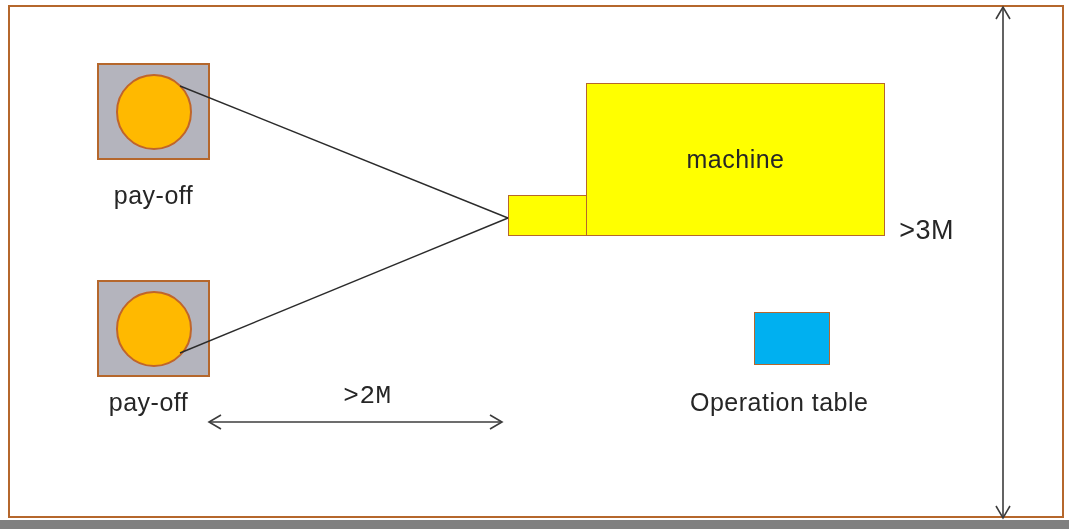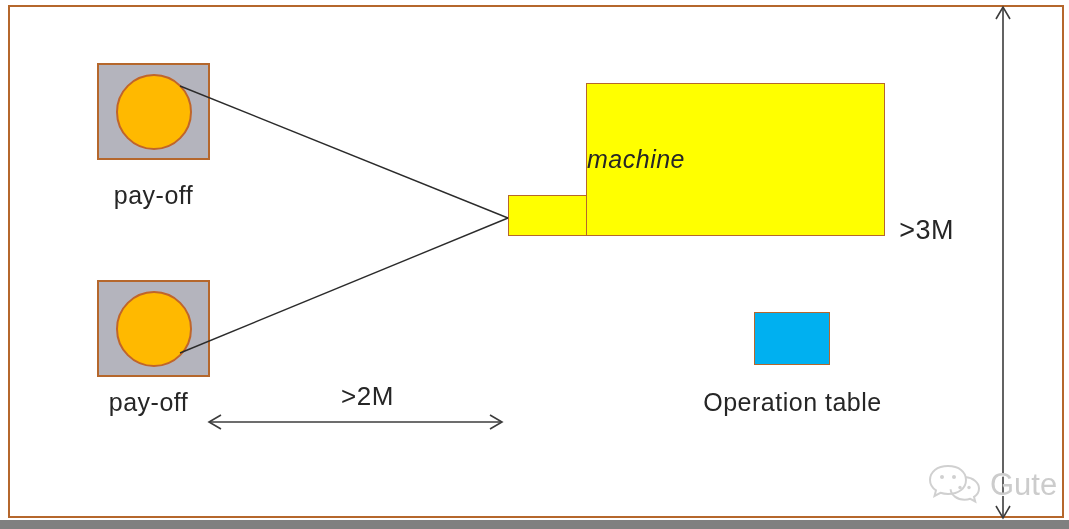--- a/index.html
+++ b/index.html
@@ -49,21 +49,21 @@
   }
   
   .machine-rect {
     position: absolute;
     left: 586px; top: 83px;
     width: 297px; height: 151px;
     background: var(--machine-fill);
     border: 1.5px solid var(--shape-border);
     display: flex;
     align-items: center;
-    font-style: italic;
+    justify-content: center;
   }
   .feed-rect {
     position: absolute;
     left: 508px; top: 195px;
     width: 77px; height: 39px;
     background: var(--machine-fill);
     border: 1.5px solid var(--shape-border);
   }
   
   .optable-rect {
@@ -77,22 +77,22 @@
   .lbl {
     position: absolute;
     color: var(--text-color);
     font-size: 25px;
     letter-spacing: 0.5px;
     white-space: nowrap;
   }
   .lbl.machine-label { position: static; }
   .payoff-label-top    { left: 97px;  top: 181px; width: 113px; text-align: center; }
   .payoff-label-bottom { left: 92px;  top: 388px; width: 113px; text-align: center; }
-  .optable-label       { left: 690px; top: 388px; width: 205px; text-align: center; }
-  .dim-h-label         { left: 260px; top: 381px; width: 215px; text-align: center; font-size: 26px; }
+  .optable-label       { left: 690px; top: 388px; width: 205px; }
+  .dim-h-label         { left: 260px; top: 381px; width: 215px; text-align: center; font-size: 26px; font-family: Liberation Mono, monospace; }
   .dim-v-label         { left: 834px; top: 215px; width: 120px; text-align: right; font-size: 27px; }
   
   svg.overlay {
     position: absolute;
     left: 0; top: 0;
     width: 1069px; height: 529px;
     pointer-events: none;
   }
   .connector { stroke: var(--connector-color); stroke-width: 1.4; fill: none; }
   .dim-line  { stroke: var(--arrow-color); stroke-width: 1.6; fill: none; }
@@ -151,29 +151,14 @@
       <polyline class="dim-line" points="490,415 502,422 490,429"></polyline>
     </g>
 
     <g>
       <line class="dim-line" x1="1003" y1="8" x2="1003" y2="517"></line>
       <polyline class="dim-line" points="996,19 1003,7 1010,19"></polyline>
       <polyline class="dim-line" points="996,506 1003,518 1010,506"></polyline>
     </g>
   </svg>
 
-  <div class="watermark">
-    <svg class="wm-icon" width="58" height="46" viewBox="0 0 58 46">
-      <g fill="none" stroke="#cccccc" stroke-width="2">
-        <path d="M22 4 C11 4 4 10 4 18 C4 22.5 6.5 26 10 28.3 L8.5 34 L14.5 30.8 C16.8 31.6 19.3 32 22 32 C33 32 40 26 40 18 C40 10 33 4 22 4 Z"></path>
-        <path d="M39 15 C47 15.5 53 20.5 53 26.5 C53 30 51 33 48 34.8 L49.2 39.5 L44.3 36.8 C42.5 37.4 40.5 37.7 38.5 37.7 C31 37.7 25 33 24.6 27.3"></path>
-      </g>
-      <g fill="#cccccc">
-        <circle cx="16" cy="15" r="2"></circle>
-        <circle cx="28" cy="15" r="2"></circle>
-        <circle cx="34" cy="25.5" r="1.7"></circle>
-        <circle cx="43" cy="25.5" r="1.7"></circle>
-      </g>
-    </svg>
-    <span class="wm-text">Gute</span>
-  </div>
 
 </div>
 
 </body></html>

